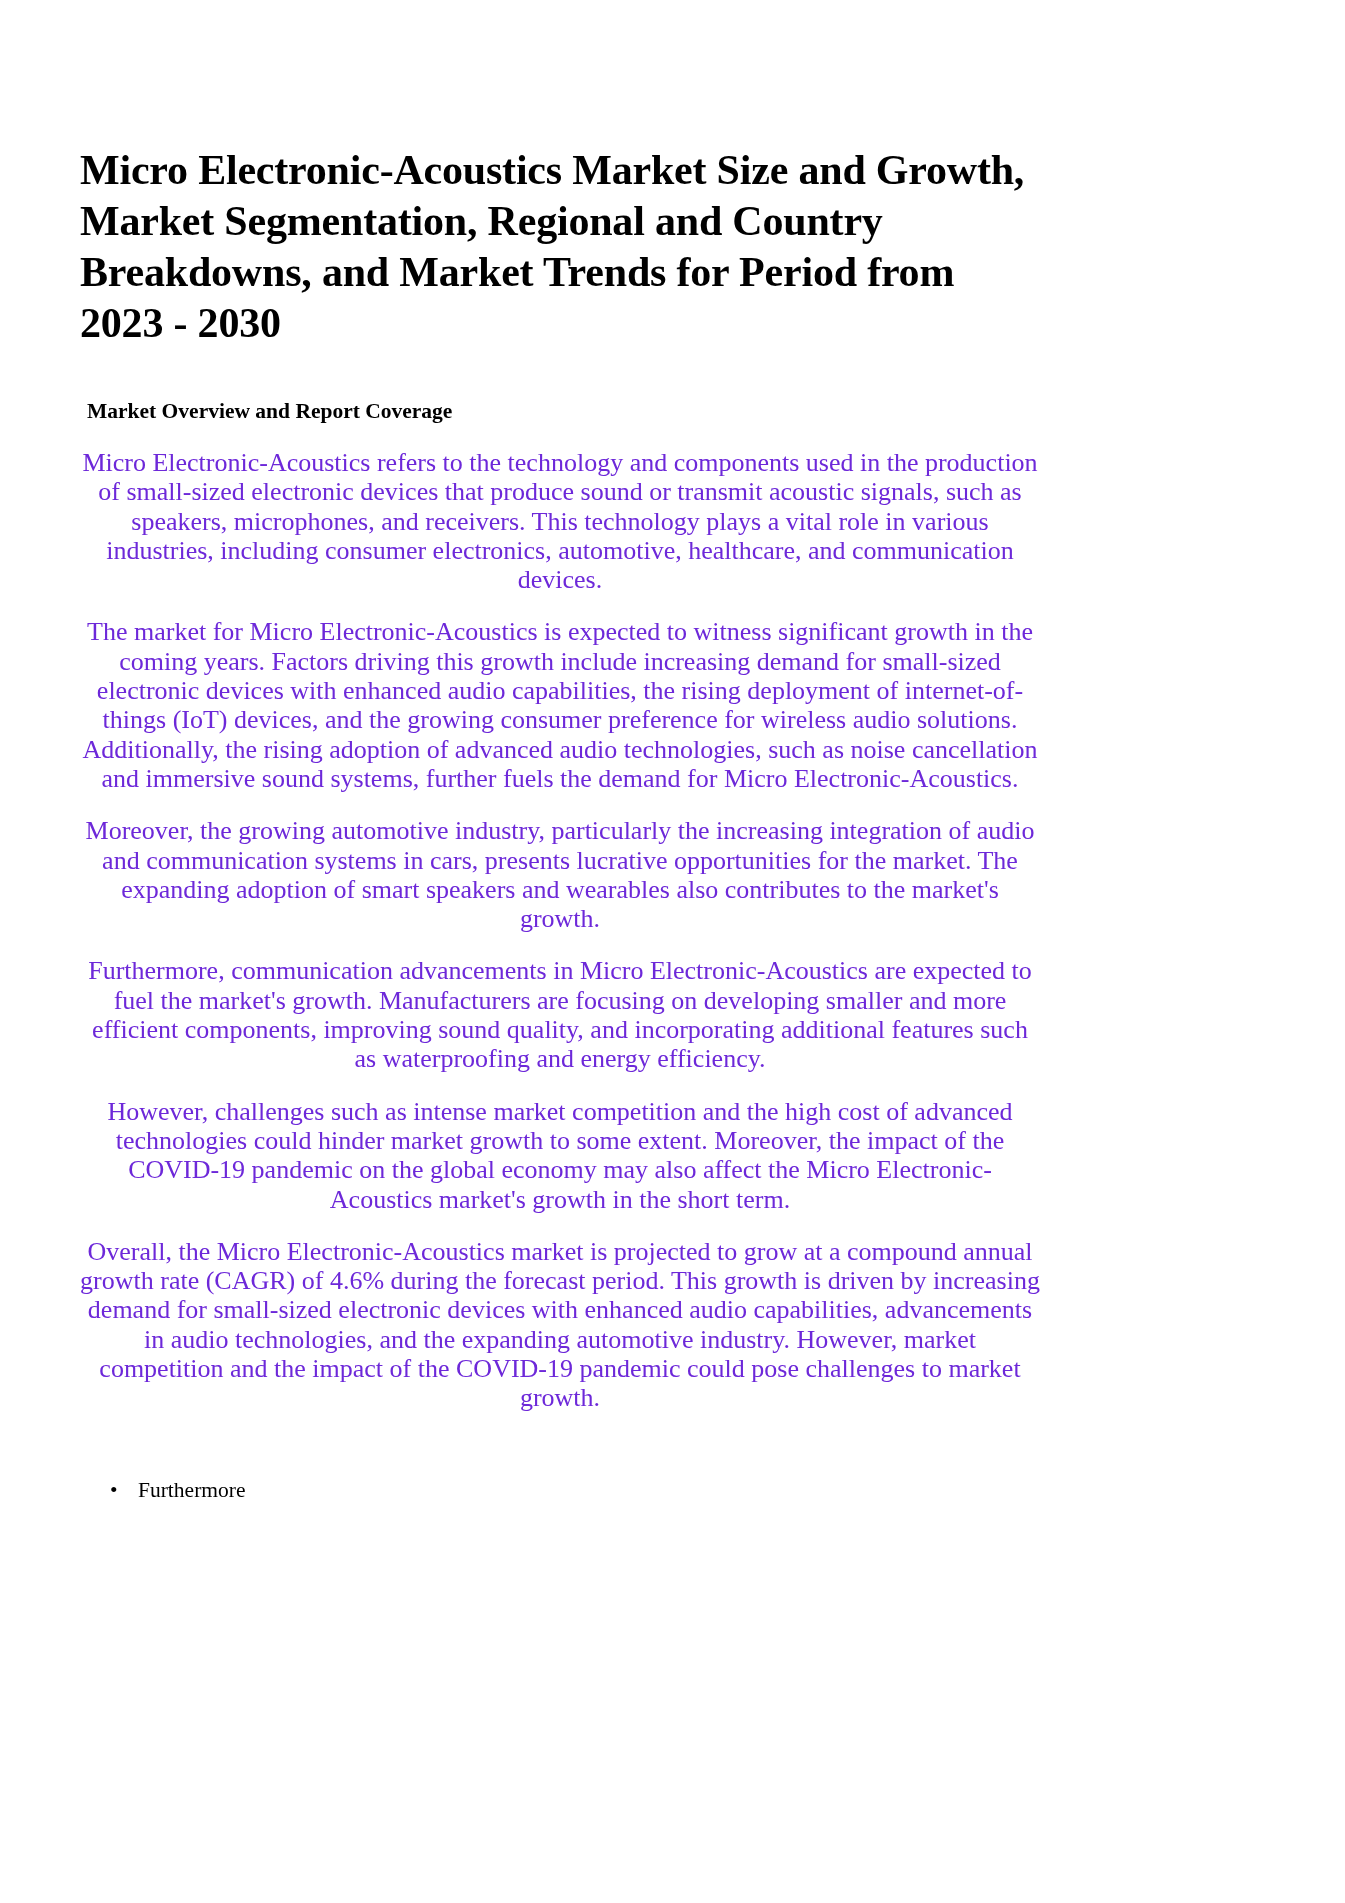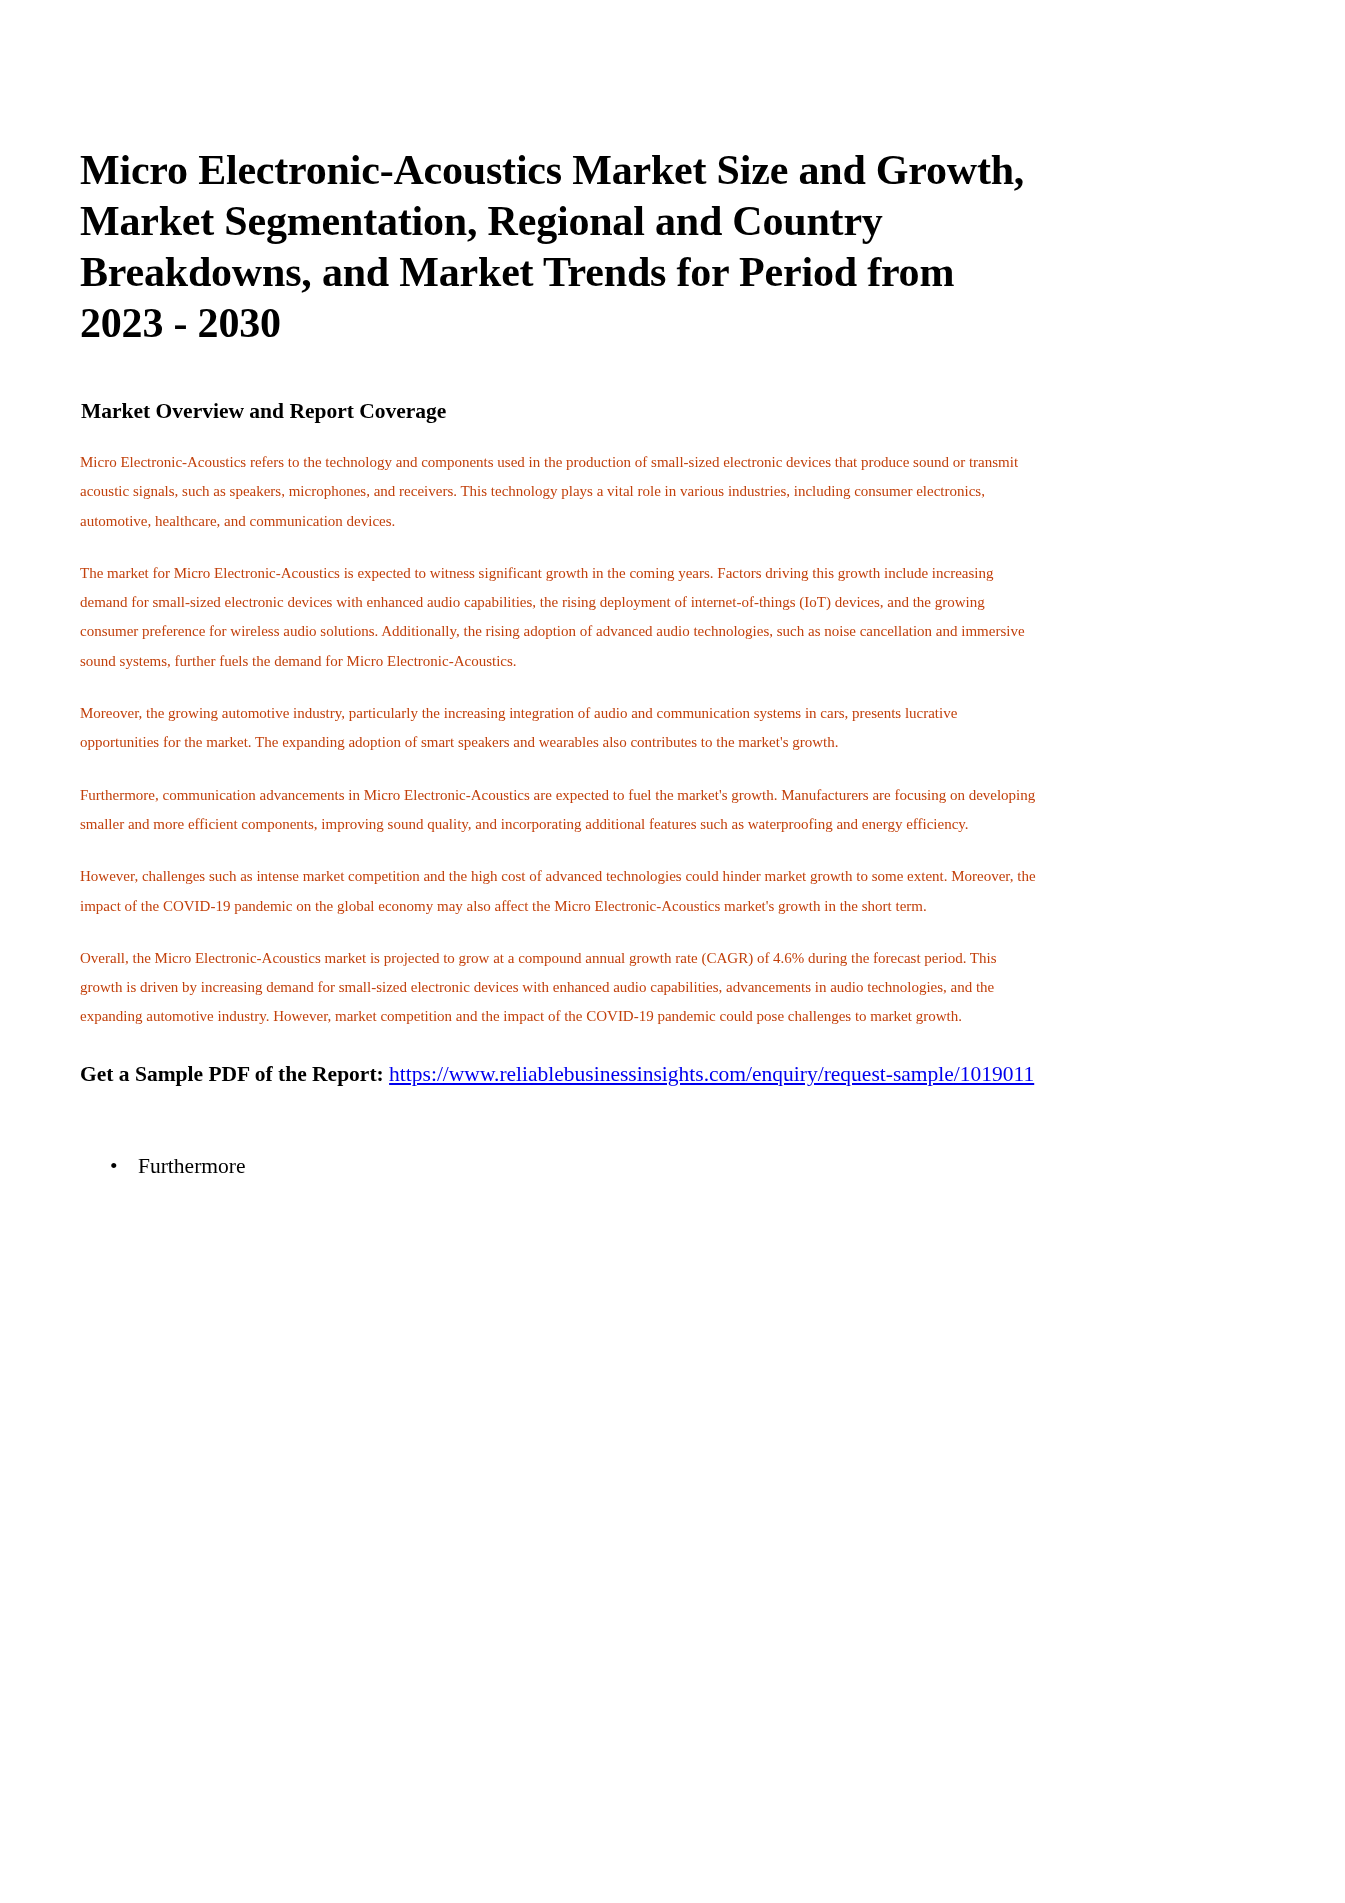--- a/index.html
+++ b/index.html
@@ -28,36 +28,36 @@
     font-weight: bold;
     letter-spacing: -0.2px;
     margin: 0 0 0 0;
     padding-top: 5px;
     color: #000000;
   }
   .section-heading {
     font-size: 21.5px;
     line-height: 28px;
     font-weight: bold;
-    margin: 48px 0 0 1px;
+    margin: 48px 0 0 7px;
     color: #000000;
   }
   .sub-heading {
     font-size: 21.5px;
     line-height: 28px;
     font-weight: bold;
     margin: 36px 0 0 0;
     color: #000000;
   }
   p.body-para {
-    font-size: 15px;
+    font-size: 26px;
     line-height: 29.3px;
     margin: 23px 0 0 0;
-    text-align: left;
-    color: #c2410c;
+    text-align: center;
+    color: #6d28d9;
   }
   .cta-para {
     font-size: 21.5px;
     line-height: 29.3px;
     margin: 28px 0 0 0;
   }
   .cta-label {
     font-weight: bold;
   }
   a.report-link {
@@ -101,24 +101,20 @@
   <p class="body-para">The market for Micro Electronic-Acoustics is expected to witness significant growth in the coming years. Factors driving this growth include increasing demand for small-sized electronic devices with enhanced audio capabilities, the rising deployment of internet-of-things (IoT) devices, and the growing consumer preference for wireless audio solutions. Additionally, the rising adoption of advanced audio technologies, such as noise cancellation and immersive sound systems, further fuels the demand for Micro Electronic-Acoustics.</p>
 
   <p class="body-para">Moreover, the growing automotive industry, particularly the increasing integration of audio and communication systems in cars, presents lucrative opportunities for the market. The expanding adoption of smart speakers and wearables also contributes to the market's growth.</p>
 
   <p class="body-para">Furthermore, communication advancements in Micro Electronic-Acoustics are expected to fuel the market's growth. Manufacturers are focusing on developing smaller and more efficient components, improving sound quality, and incorporating additional features such as waterproofing and energy efficiency.</p>
 
   <p class="body-para">However, challenges such as intense market competition and the high cost of advanced technologies could hinder market growth to some extent. Moreover, the impact of the COVID-19 pandemic on the global economy may also affect the Micro Electronic-Acoustics market's growth in the short term.</p>
 
   <p class="body-para">Overall, the Micro Electronic-Acoustics market is projected to grow at a compound annual growth rate (CAGR) of 4.6% during the forecast period. This growth is driven by increasing demand for small-sized electronic devices with enhanced audio capabilities, advancements in audio technologies, and the expanding automotive industry. However, market competition and the impact of the COVID-19 pandemic could pose challenges to market growth.</p>
 
-  <p class="cta-para">
-    <span class="cta-label">Get a Sample PDF of the Report:</span>
-    <a class="report-link" href="#">https://www.reliablebusinessinsights.com/enquiry/request-sample/1019011</a>
-  </p>
 
   <div class="gap-block"></div>
 
 
 
   <ul class="seg-list">
     <li>
       <span class="bullet">•</span>
       <span>Furthermore</span>
     </li>

